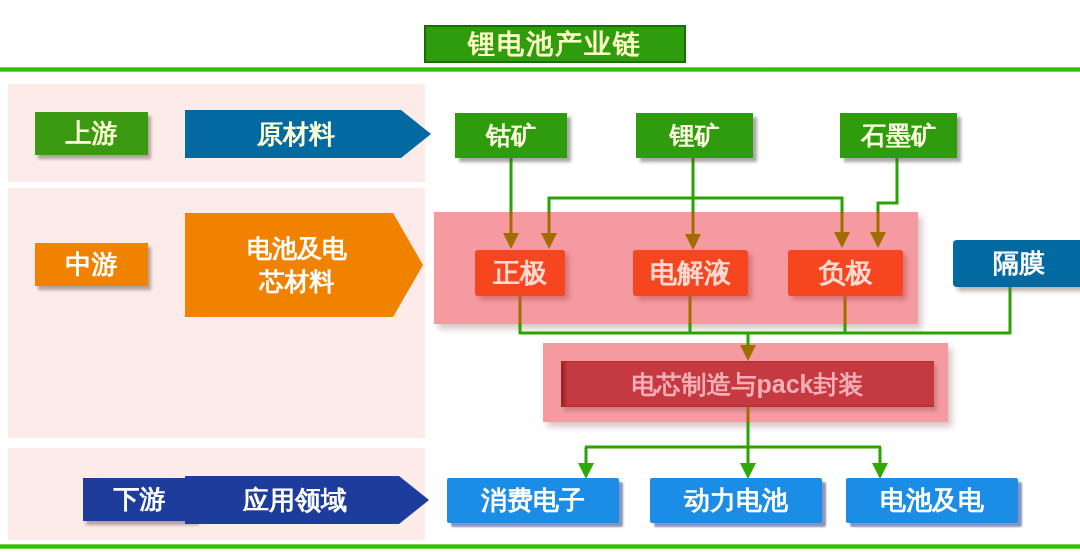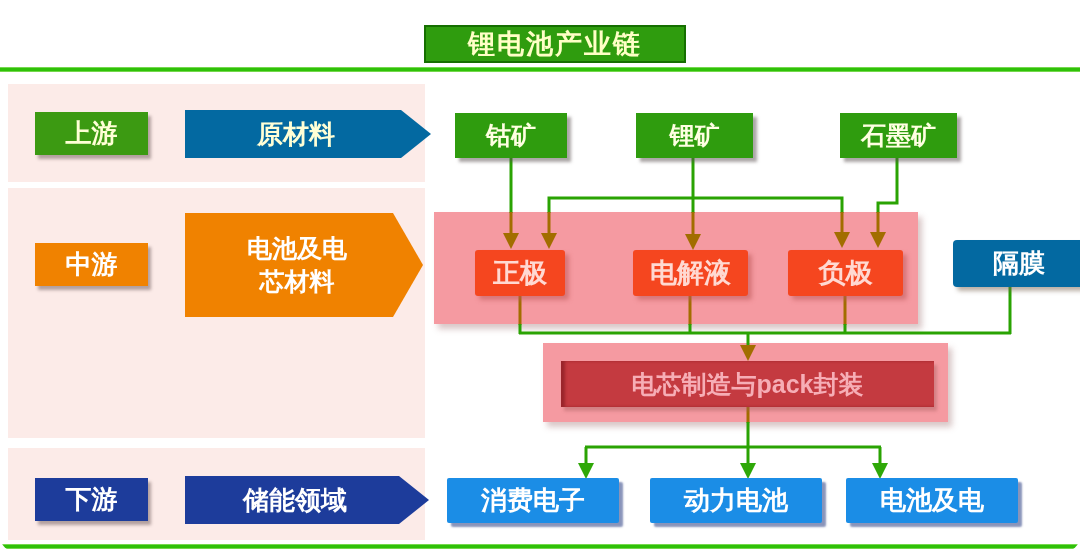--- a/index.html
+++ b/index.html
@@ -1,17 +1,17 @@
 <!DOCTYPE html>
 <html><head>
 <meta charset="utf-8">
 <style>
   html,body{margin:0;padding:0;background:#fff;}
   .canvas{position:relative;width:1080px;height:552px;background:#ffffff;overflow:hidden;
-          font-family:"Liberation Sans",sans-serif;font-weight:bold;border-radius:16px;}
+          font-family:"Liberation Sans",sans-serif;font-weight:bold;}
 
   
   .title-box{position:absolute;left:424px;top:25px;width:258px;height:34px;background:#2f9c0e;
              border:2px solid #156f00;color:#ffffc6;font-size:27px;line-height:34px;text-align:center;
              letter-spacing:2px;z-index:3;}
   .hline{position:absolute;left:0;width:1080px;height:5px;z-index:2;
          background:linear-gradient(#9ae472,#2fc108 30%,#2fc108 72%,#9ae472);}
   .hline-top{top:67px;}
   .hline-bottom{top:544px;}
 
@@ -20,21 +20,21 @@
   .p1{top:84px;height:98px}
   .p2{top:188px;height:250px}
   .p3{top:448px;height:92px}
 
   
   .stagebox{position:absolute;left:35px;width:113px;height:43px;font-size:26px;z-index:3;
             display:flex;align-items:center;justify-content:center;
             box-shadow:3px 4px 3px rgba(90,70,70,.45);}
   .sb-up{top:112px;background:#3c9a12;color:#ffffd6;}
   .sb-mid{top:243px;background:#f08200;color:#ffffff;}
-  .sb-down{top:478px;background:#1d3c9b;color:#ffffff;}
+  .sb-down{top:478px;background:#1d3c9b;color:#ffffff;margin-left:48px;}
 
   
   .arrowlabel{position:absolute;left:185px;display:flex;align-items:center;justify-content:center;z-index:3;
               clip-path:polygon(0 0,calc(100% - 30px) 0,100% 50%,calc(100% - 30px) 100%,0 100%);
               filter:drop-shadow(3px 4px 2px rgba(90,70,70,.45));white-space:pre-line;}
   .al-up{top:110px;width:222px;height:48px;background:#0369a1;color:#ffffd6;font-size:26px;padding-right:24px;}
   .al-mid{top:213px;width:238px;height:104px;background:#f08200;color:#ffffff;font-size:25px;line-height:1.32;
           justify-content:flex-start;padding-left:62px;box-sizing:border-box;text-align:center;}
   .al-down{top:476px;width:220px;height:48px;background:#1d3c9b;color:#ffffff;font-size:26px;padding-right:24px;}
 
@@ -94,21 +94,21 @@
   <div class="panel p2"></div>
   <div class="panel p3"></div>
 
   <div class="stagebox sb-up">上游</div>
   <div class="stagebox sb-mid">中游</div>
   <div class="stagebox sb-down">下游</div>
 
   <div class="arrowlabel al-up">原材料</div>
   <div class="arrowlabel al-mid">电池及电
 芯材料</div>
-  <div class="arrowlabel al-down">储能领域</div>
+  <div class="arrowlabel al-down">应用领域</div>
 
   <div class="mineral m1">钴矿</div>
   <div class="mineral m2">锂矿</div>
   <div class="mineral m3">石墨矿</div>
 
   <div class="pinkbox pk1"></div>
   <div class="redbox r1">正极</div>
   <div class="redbox r2">电解液</div>
   <div class="redbox r3">负极</div>
   <div class="sep">隔膜</div>

